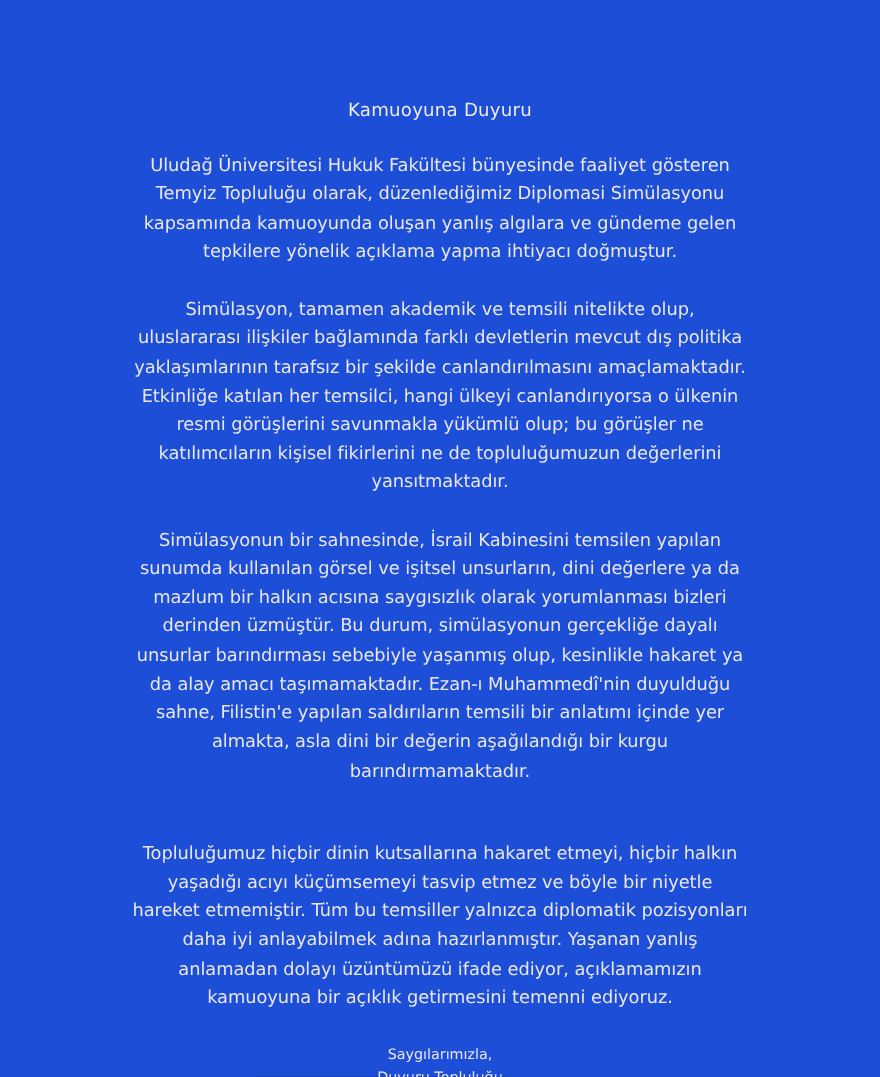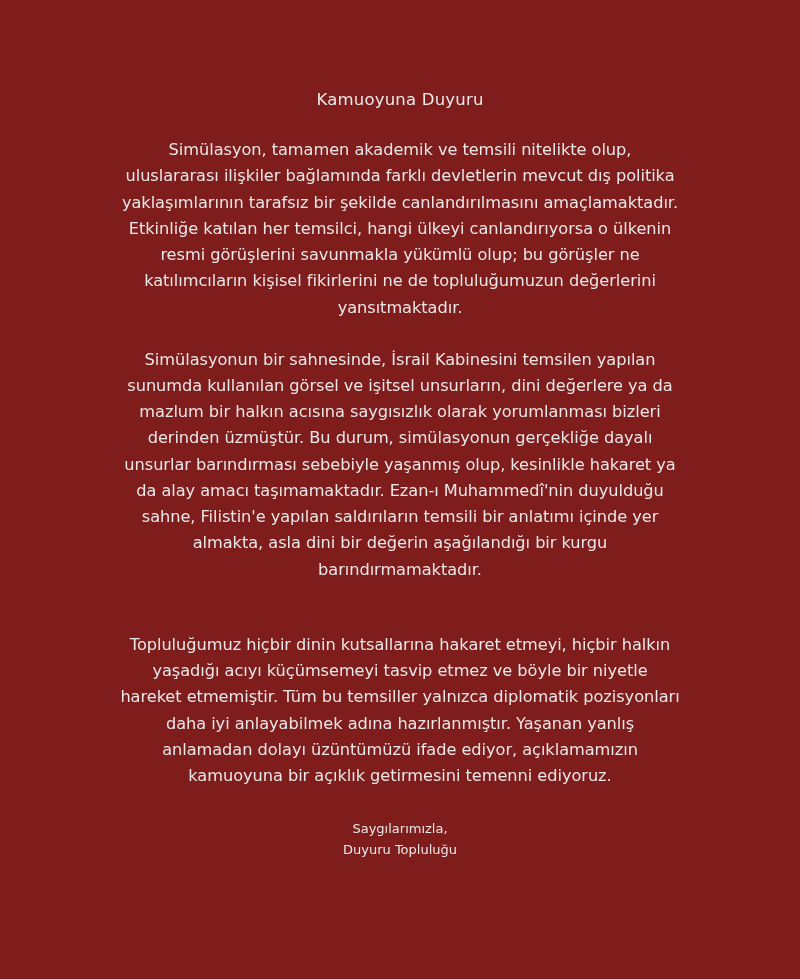--- a/index.html
+++ b/index.html
@@ -9,21 +9,21 @@
   }
   body {
     width: 800px;
     height: 979px;
     overflow: hidden;
     font-family: "DejaVu Sans", sans-serif;
   }
   #statement {
     width: 800px;
     height: 979px;
-    background: #7f1d1d;
+    background: #1d4ed8;
     box-sizing: border-box;
     padding: 88px 112px 20px 112px;
     display: flex;
     flex-direction: column;
     align-items: center;
   }
   .title {
     color: #eceaea;
     font-size: 16.5px;
     letter-spacing: 0.2px;
@@ -54,20 +54,21 @@
     margin: 0;
   }
 </style>
 </head>
 <body>
 
 <div id="statement">
 
   <div class="title">Kamuoyuna Duyuru</div>
 
+  <p class="para">Uludağ Üniversitesi Hukuk Fakültesi bünyesinde faaliyet gösteren Temyiz Topluluğu olarak, düzenlediğimiz Diplomasi Simülasyonu kapsamında kamuoyunda oluşan yanlış algılara ve gündeme gelen tepkilere yönelik açıklama yapma ihtiyacı doğmuştur.</p>
   <p class="para">Simülasyon, tamamen akademik ve temsili nitelikte olup, uluslararası ilişkiler bağlamında farklı devletlerin mevcut dış politika yaklaşımlarının tarafsız bir şekilde canlandırılmasını amaçlamaktadır. Etkinliğe katılan her temsilci, hangi ülkeyi canlandırıyorsa o ülkenin resmi görüşlerini savunmakla yükümlü olup; bu görüşler ne katılımcıların kişisel fikirlerini ne de topluluğumuzun değerlerini yansıtmaktadır.</p>
   <p class="para">Simülasyonun bir sahnesinde, İsrail Kabinesini temsilen yapılan sunumda kullanılan görsel ve işitsel unsurların, dini değerlere ya da mazlum bir halkın acısına saygısızlık olarak yorumlanması bizleri derinden üzmüştür. Bu durum, simülasyonun gerçekliğe dayalı unsurlar barındırması sebebiyle yaşanmış olup, kesinlikle hakaret ya da alay amacı taşımamaktadır. Ezan-ı Muhammedî'nin duyulduğu sahne, Filistin'e yapılan saldırıların temsili bir anlatımı içinde yer almakta, asla dini bir değerin aşağılandığı bir kurgu barındırmamaktadır.</p>
   <p class="para last-block">Topluluğumuz hiçbir dinin kutsallarına hakaret etmeyi, hiçbir halkın yaşadığı acıyı küçümsemeyi tasvip etmez ve böyle bir niyetle hareket etmemiştir. Tüm bu temsiller yalnızca diplomatik pozisyonları daha iyi anlayabilmek adına hazırlanmıştır. Yaşanan yanlış anlamadan dolayı üzüntümüzü ifade ediyor, açıklamamızın kamuoyuna bir açıklık getirmesini temenni ediyoruz.</p>
 
   <div class="sign">
     <div>Saygılarımızla,</div>
     <div>Duyuru Topluluğu</div>
   </div>
 
 </div>

